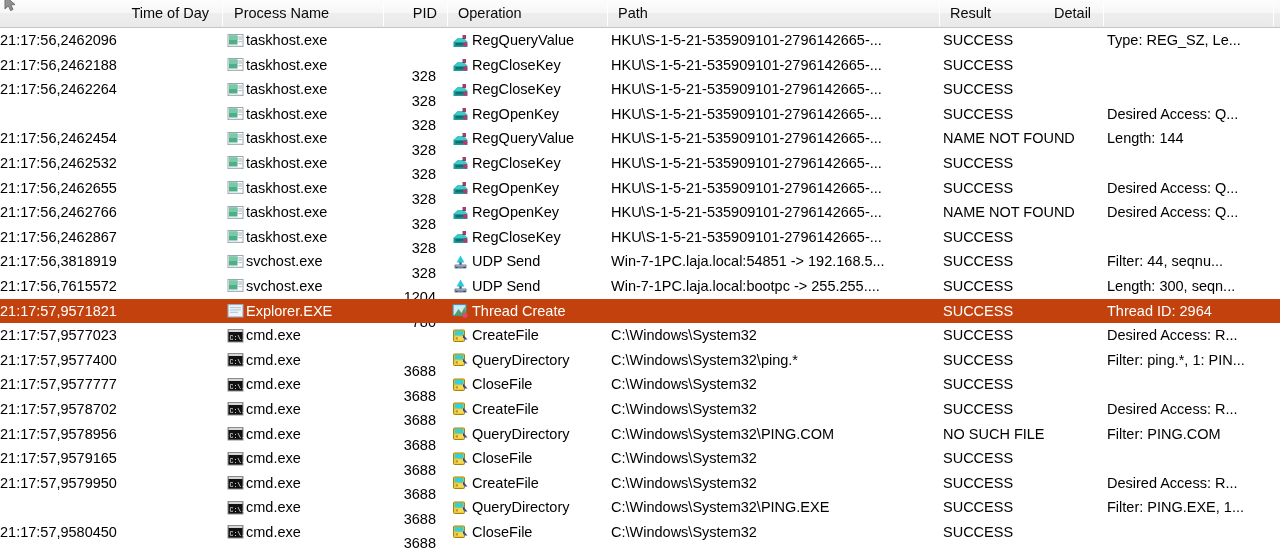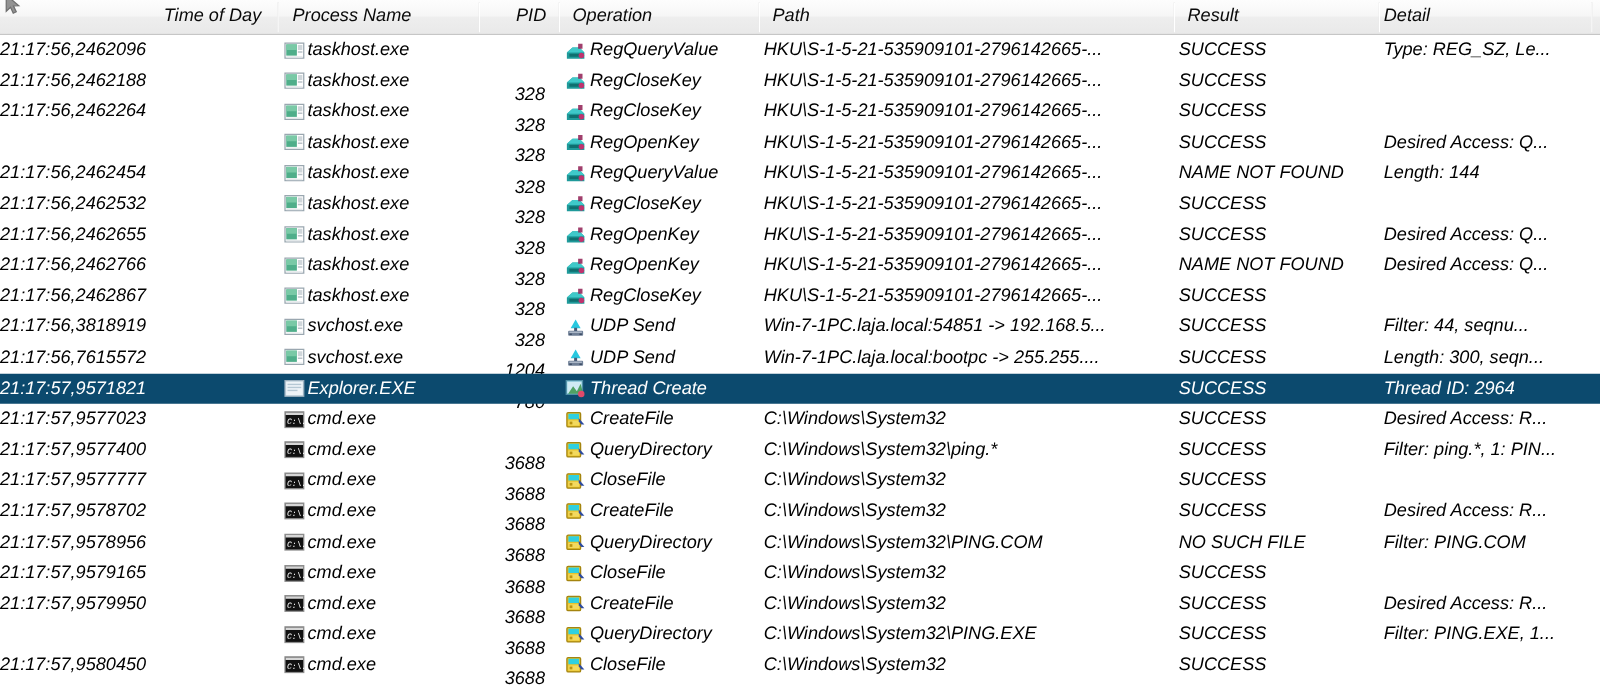--- a/index.html
+++ b/index.html
@@ -6,21 +6,20 @@
   html, body {
     width: 1280px; height: 550px;
     background: #ffffff;
     font-family: "Liberation Sans", sans-serif;
     overflow: hidden;
   }
   #app {
     position: relative;
     width: 1280px; height: 420px;
     background: #ffffff;
-    font-style: italic;
   }
 
   
   .cursor-artifact {
     position: absolute;
     left: 2px; top: -4px;
     width: 22px; height: 20px;
     opacity: .72;
     pointer-events: none;
     z-index: 40;
@@ -63,21 +62,21 @@
     height: 522px;
     overflow: hidden;
     background: #ffffff;
   }
   .row {
     position: relative;
     height: 24.6px;
     width: 1280px;
     white-space: nowrap;
   }
-  .row.sel { background: #0c4a6e; }
+  .row.sel { background: #c2410c; }
   .row.sel .cell { color: #ffffff; }
 
   .cell {
     position: absolute;
     top: 0;
     height: 24.6px;
     line-height: 24.6px;
     font-size: 14.5px;
     color: #000000;
     overflow: hidden;
@@ -125,21 +124,21 @@
 
     <div class="hcell" style="left:451px;width:150px;">Operation</div>
     <div class="hsep" style="left:607px;"></div>
 
     <div class="hcell" style="left:611px;width:322px;">Path</div>
     <div class="hsep" style="left:939px;"></div>
 
     <div class="hcell" style="left:943px;width:156px;">Result</div>
     <div class="hsep" style="left:1103px;"></div>
 
-    <div class="hcell" style="left:1100px;width:162px;">Detail</div>
+    <div class="hcell" style="left:1047px;width:162px;">Detail</div>
     <div class="hsep" style="left:1273px;"></div>
   </div>
 
   <div class="rows" id="rows">
       <div class="row">
         <div class="cell c-time">21:17:56,2462096</div>
         <div class="cell c-proc"><svg class="ico" viewBox="0 0 16 16">
             <rect x="0.5" y="1.5" width="15" height="12" fill="#ffffff" stroke="#9aa7b0"></rect>
             <rect x="1.5" y="2.5" width="8.5" height="9" fill="#4fae8a"></rect>
             <rect x="1.5" y="2.5" width="8.5" height="4.5" fill="#79c9a6"></rect>

